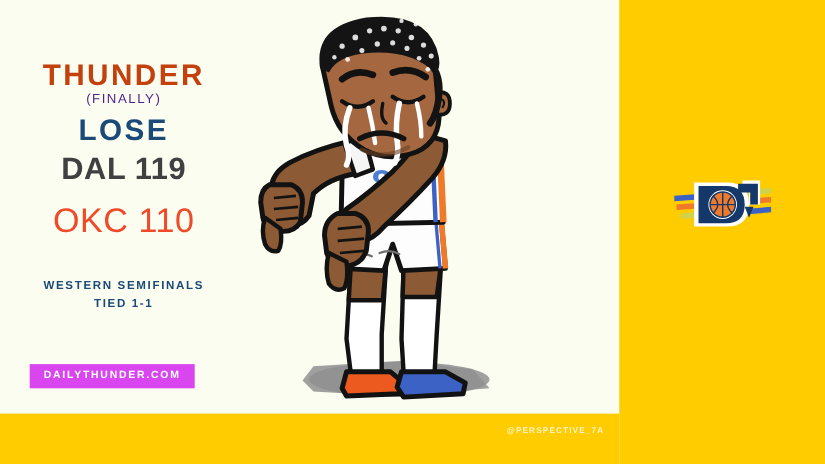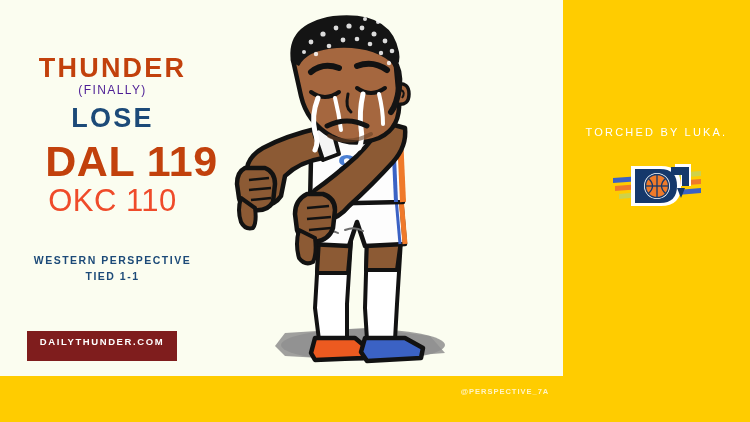--- a/index.html
+++ b/index.html
@@ -76,26 +76,25 @@
     color: #1c4a78;
     font-size: 27px;
     font-weight: bold;
     letter-spacing: 2.2px;
     line-height: 1;
   }
   .score-1 {
     position: absolute;
     left: 0; top: 140px;
     width: 225px;
-    color: #c2410c;
-    font-size: 43px;
+    color: #404040;
+    font-size: 28px;
     font-weight: bold;
     letter-spacing: 0.5px;
     line-height: 1;
-    padding-left: 19px;
   }
   .score-2 {
     position: absolute;
     left: 0; top: 185px;
     width: 225px;
     color: #ef4b2a;
     font-size: 31px;
     font-weight: normal;
     letter-spacing: 0.5px;
     line-height: 1;
@@ -107,22 +106,22 @@
     color: #1c4a78;
     font-size: 10.5px;
     font-weight: bold;
     letter-spacing: 1.5px;
     line-height: 16px;
   }
   .site-button {
     position: absolute;
     left: 27px; top: 331px;
     width: 150px;
-    height: 30px;
-    background: #7f1d1d;
+    height: 22px;
+    background: #d946ef;
     color: #ffffff;
     font-size: 9.5px;
     font-weight: bold;
     letter-spacing: 1.6px;
     line-height: 22px;
     text-align: center;
     cursor: pointer;
     box-sizing: border-box;
   }
 
@@ -290,28 +289,27 @@
 
   <div class="left-col">
     <div class="headline-1">THUNDER</div>
     <div class="headline-sub">(FINALLY)</div>
     <div class="headline-2">LOSE</div>
 
     <div class="score-1">DAL 119</div>
     <div class="score-2">OKC 110</div>
 
     <div class="series-info">
-      <div>WESTERN PERSPECTIVE</div>
+      <div>WESTERN SEMIFINALS</div>
       <div>TIED 1-1</div>
     </div>
 
     <div class="site-button">DAILYTHUNDER.COM</div>
   </div>
 
-  <div class="right-top">TORCHED BY LUKA.</div>
 
   <div class="right-logo">
     <svg viewBox="0 0 92 52" width="92" height="52" xmlns="http://www.w3.org/2000/svg">
 
       <path d="M2 18 L30 16 L30 21 L2 23 Z" fill="#3b62c4"></path>
       <path d="M4 26 L30 24 L30 29 L4 31 Z" fill="#ef7a2a"></path>
       <path d="M8 34 L30 32 L30 37 L8 39 Z" fill="#cfd24a"></path>
       <path d="M62 13 L90 11 L90 16 L62 18 Z" fill="#cfd24a"></path>
       <path d="M64 21 L90 19 L90 24 L64 26 Z" fill="#ef7a2a"></path>
       <path d="M66 30 L90 28 L90 33 L66 35 Z" fill="#3b62c4"></path>

